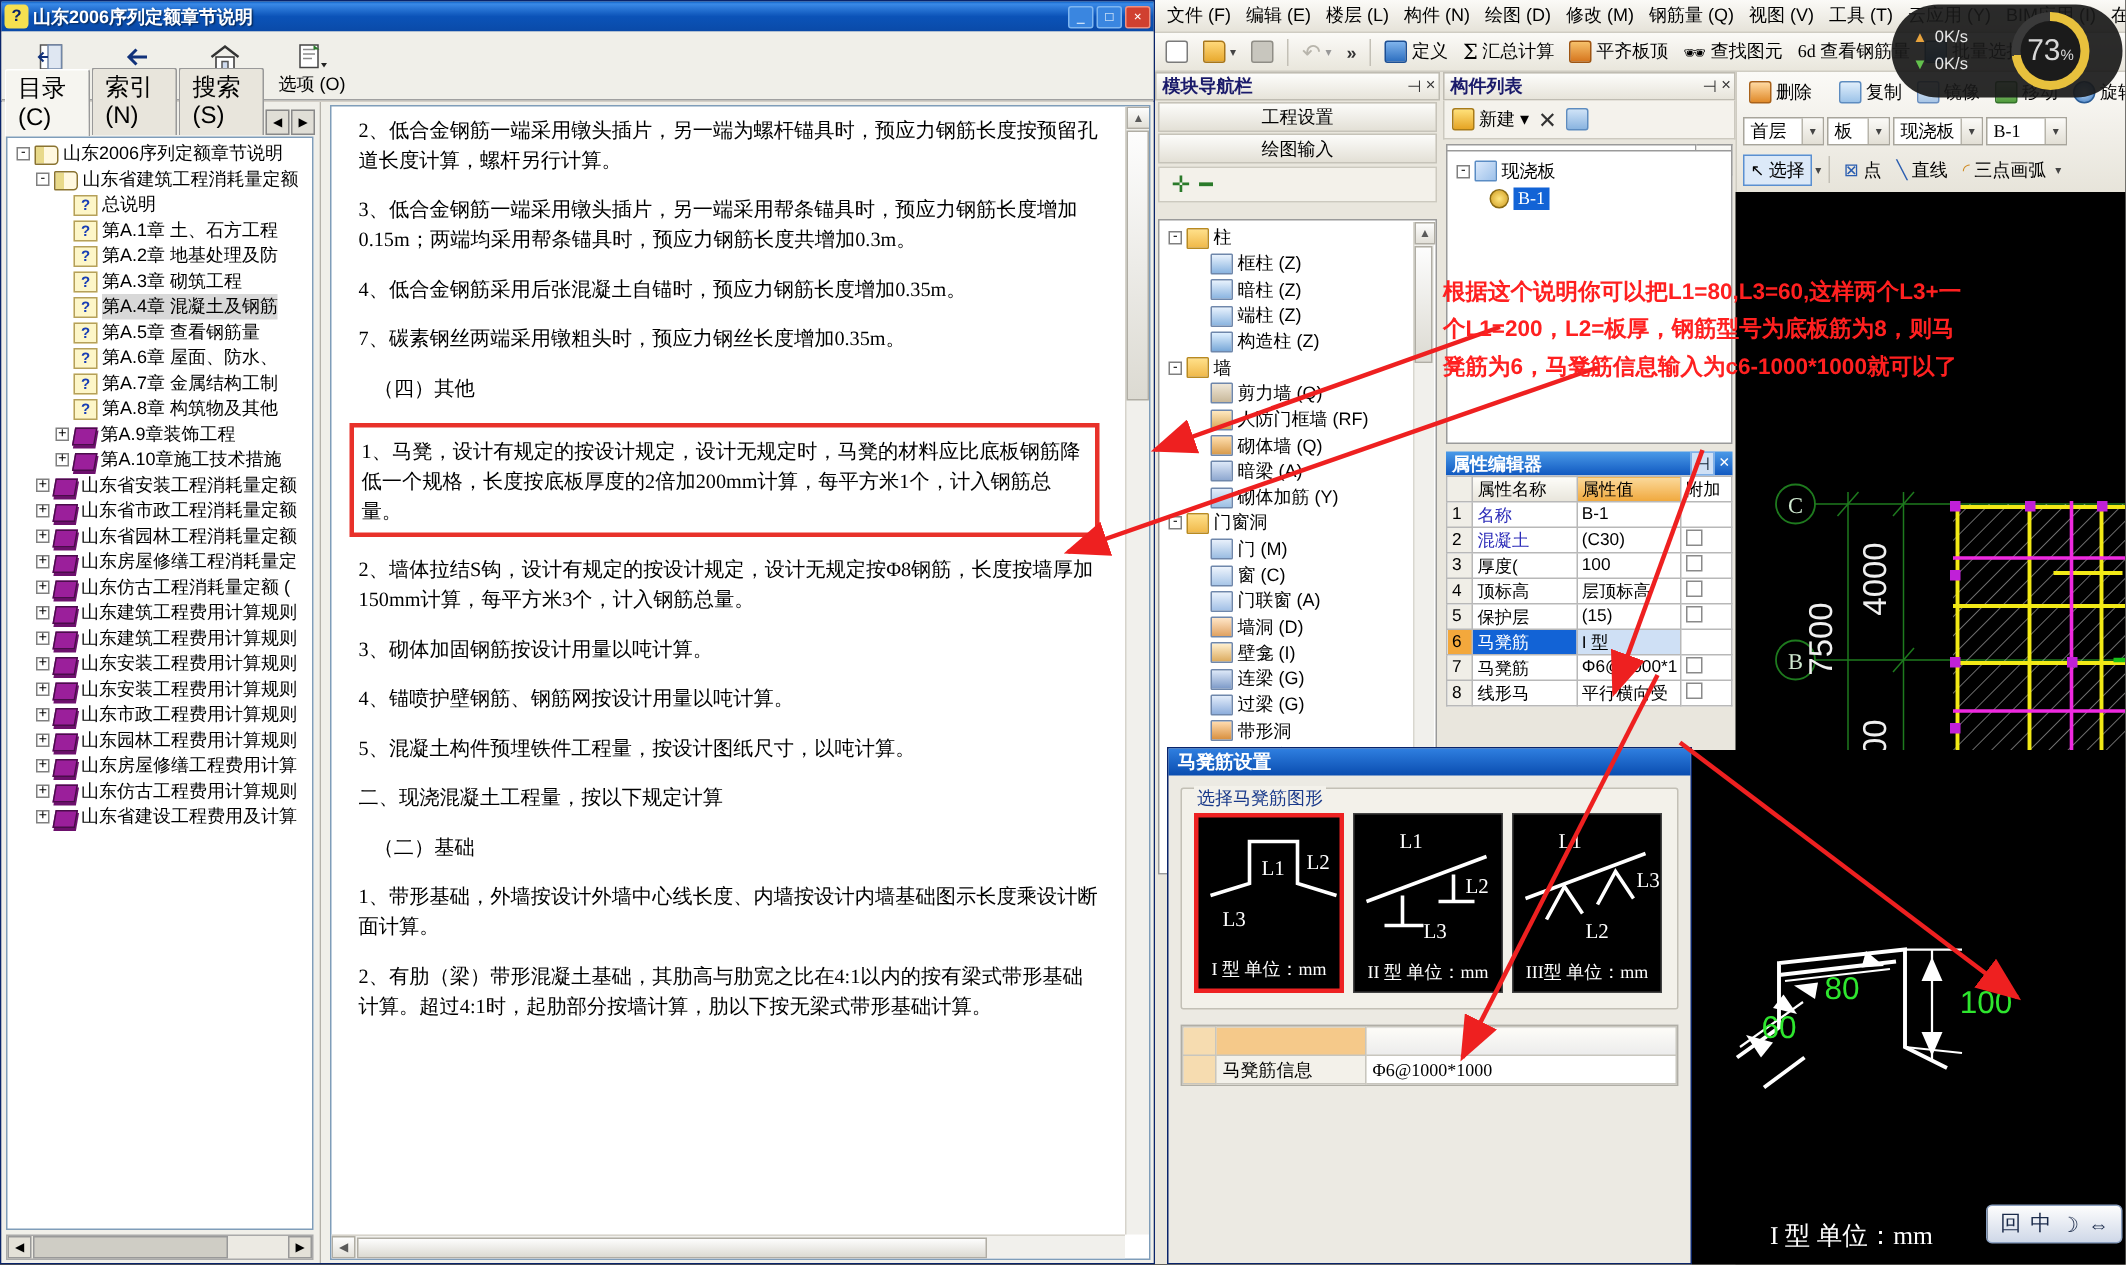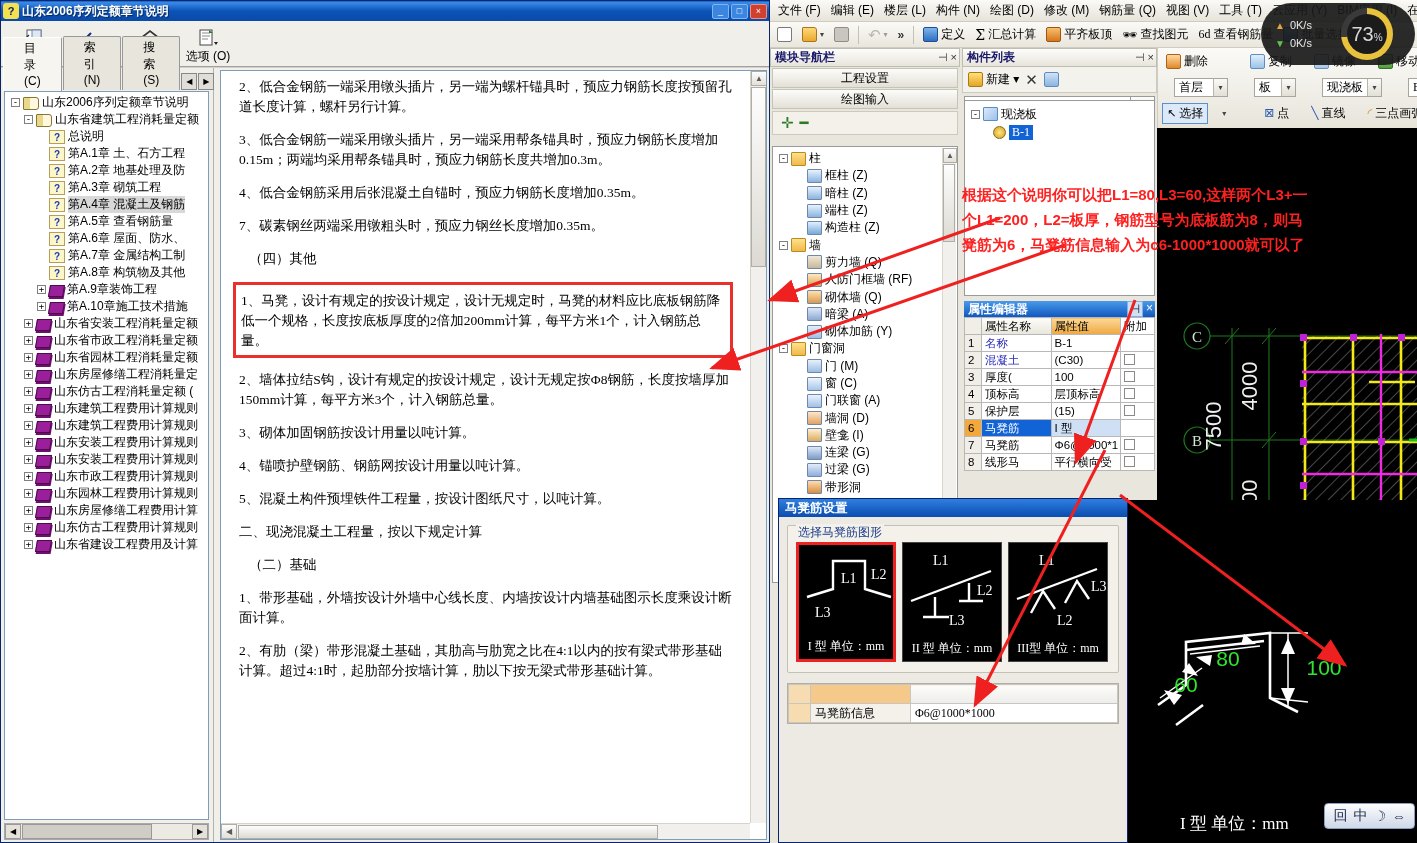--- a/index.html
+++ b/index.html
@@ -47,21 +47,21 @@
     padding-top: 2px; cursor: default;
   }
   .tb-ico { height: 22px; display:flex; align-items:center; justify-content:center; }
   .tb-lbl { font-size: 12px; line-height: 14px; }
 
   .help-body { position: absolute; top: 67px; left: 0; right: 0; bottom: 0; display: flex; }
 
   .nav-pane { width: 212px; background: #f0efe9; position: relative; }
   .nav-tabs { display: flex; height: 22px; align-items: flex-end; padding-left: 2px; gap:1px; }
   .nav-tab {
-    padding: 2px 20px 3px; font-size: 12px; background: #e8e5dc;
+    padding: 2px 8px 3px; font-size: 16px; background: #e8e5dc;
     border: 1px solid #999; border-bottom: none; border-radius: 2px 2px 0 0;
   }
   .nav-tab.active { background: #f6f5f0; font-weight: normal; position: relative; top: 1px;
      border-color: #fff #999 #f6f5f0 #fff; }
   .tab-arrows { margin-left: auto; display:flex; gap: 1px; padding-right: 3px; }
   .tab-arr { width: 16px; height: 17px; background: #e0ded6; border: 1px solid #888;
      font-size: 8px; text-align: center; line-height: 15px; }
   .tree-box {
     position: absolute; left: 3px; right: 4px; top: 23px; bottom: 22px;
     background: #fff; border: 1px solid #7f9db9; overflow: hidden;
@@ -236,23 +236,23 @@
   
   .cad {
     position: absolute; left: 387px; top: 128px; right: 0; bottom: 0;
     background: #000; overflow: hidden;
   }
   .cadtoolbar {
     position: absolute; left: 387px; top: 48px; right: 0; height: 80px;
     background: linear-gradient(#fbfaf7,#e7e4da); border-left: 1px solid #cfccc2;
   }
   .cadrow { height: 26px; display: flex; align-items: center; padding-left: 4px;
-     gap: 14px; font-size: 12px; white-space: nowrap; }
+     gap: 2px; font-size: 12px; white-space: nowrap; }
   .combo { display: flex; align-items: center; border: 1px solid #a8a59b;
-     background: #fff; height: 19px; font-size: 12px; margin-left: 12px; }
+     background: #fff; height: 19px; font-size: 12px; }
   .combo .cv { padding: 0 4px; min-width: 38px; }
   .combo .cd { width: 14px; text-align: center; color: #444; font-size: 8px;
      background: linear-gradient(#fbfaf7,#e2dfd5); border-left: 1px solid #b8b5ab; height:17px;
      line-height: 17px;}
   .btn-sel { display: flex; align-items: center; gap: 3px; border: 1px solid #5a8fd0;
      background: #dce9f8; padding: 1px 4px; }
 
   
   .dlg {
     position: absolute; left: 8px; top: 498px; width: 350px; height: 345px;

